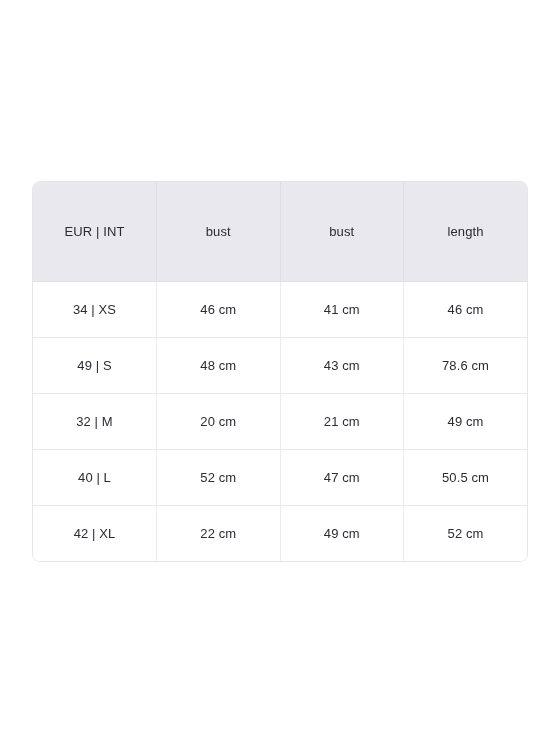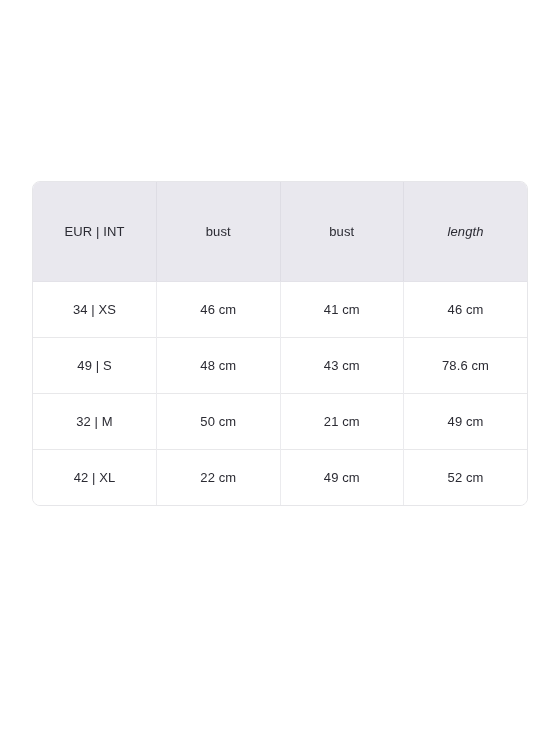--- a/index.html
+++ b/index.html
@@ -54,21 +54,20 @@
   }
 
   thead th {
     height: 99px;
     background: #e9e8ee;
     border-right: 1px solid #dedde4;
     border-bottom: 1px solid #e3e2e8;
   }
   thead th:last-child {
     border-right: none;
-    font-style: italic;
   }
 
   tbody td {
     height: 56px;
     background: #ffffff;
     border-right: 1px solid #ebebee;
     border-top: 1px solid #e8e8ea;
   }
   tbody td:last-child {
     border-right: none;
@@ -101,23 +100,29 @@
           <td>46 cm</td>
         </tr>
         <tr>
           <td>49 | S</td>
           <td>48 cm</td>
           <td>43 cm</td>
           <td>78.6 cm</td>
         </tr>
         <tr>
           <td>32 | M</td>
-          <td>50 cm</td>
+          <td>20 cm</td>
           <td>21 cm</td>
           <td>49 cm</td>
+        </tr>
+        <tr>
+          <td>40 | L</td>
+          <td>52 cm</td>
+          <td>47 cm</td>
+          <td>50.5 cm</td>
         </tr>
         <tr>
           <td>42 | XL</td>
           <td>22 cm</td>
           <td>49 cm</td>
           <td>52 cm</td>
         </tr>
       </tbody>
     </table>
   </div>

